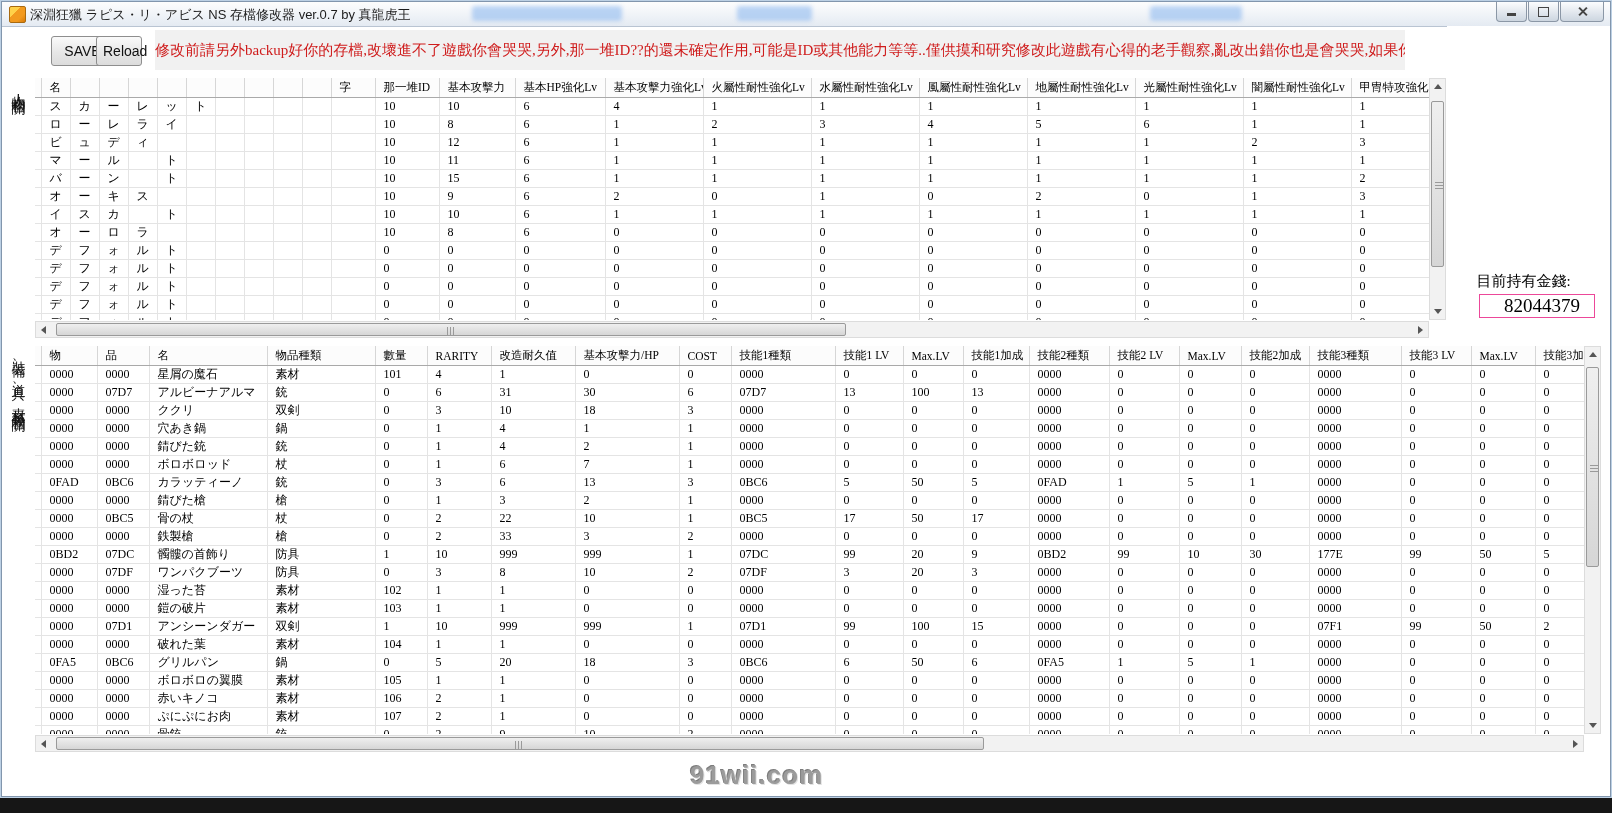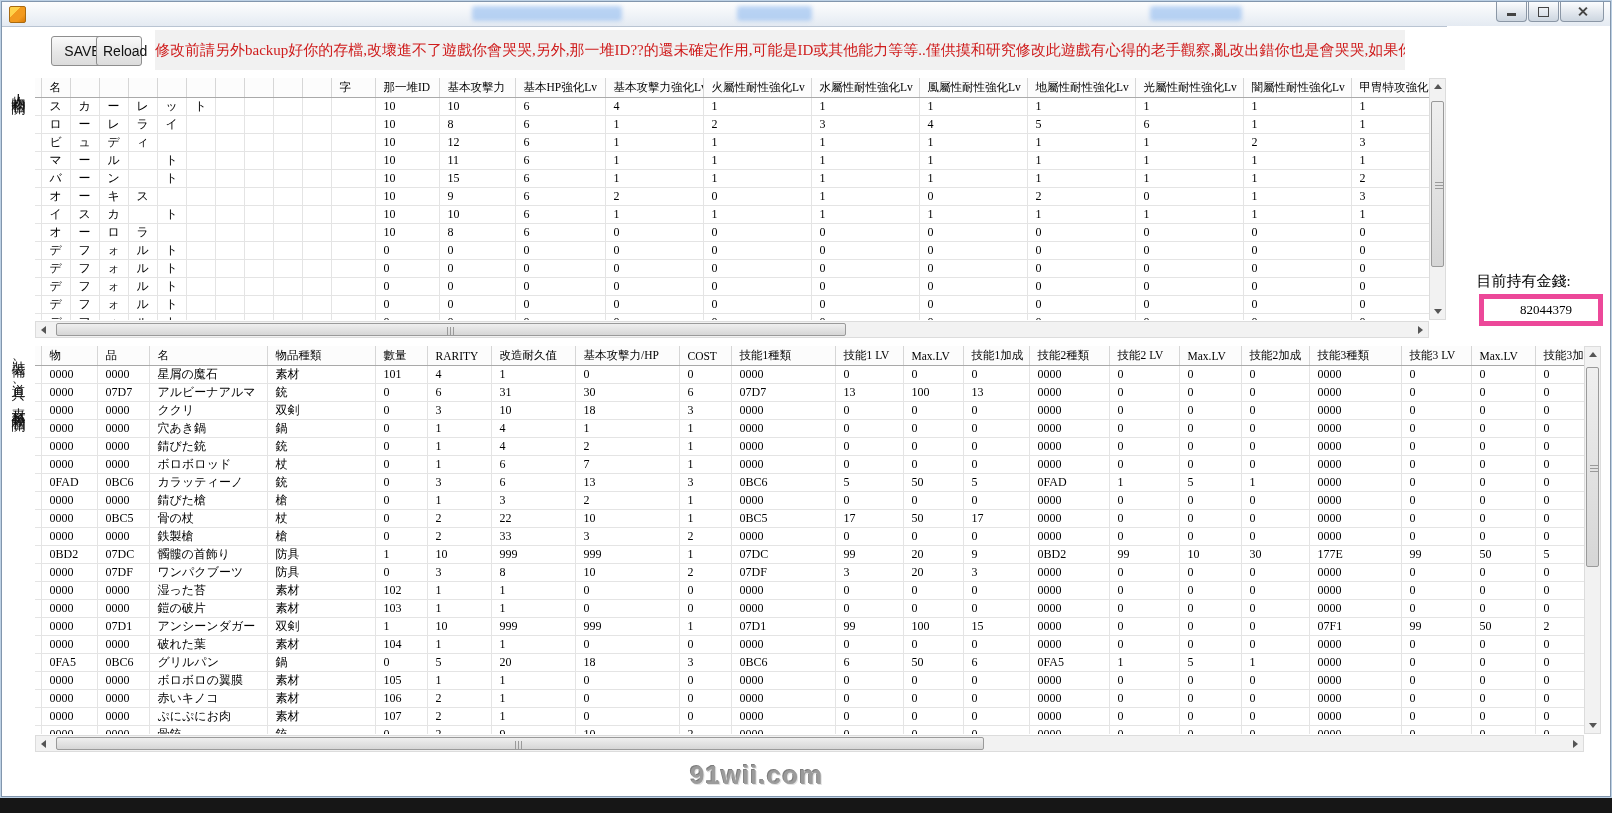--- a/index.html
+++ b/index.html
@@ -84,42 +84,43 @@
       radial-gradient(46px 44px at 26% 74%,#c0392b,transparent 72%),
       radial-gradient(40px 40px at 52% 46%,#5b2d8e,transparent 75%),
       radial-gradient(34px 34px at 52% 86%,#d9a13b,transparent 75%);}
   .sq{position:absolute;width:9px;height:9px;transform:rotate(25deg);}
   .cover-title{position:absolute;left:0;right:0;top:88px;text-align:center;font-size:13px;font-weight:bold;
     color:#fff;letter-spacing:0px;text-shadow:0 0 2px #000,1px 1px 0 #222,-1px -1px 0 #222;
     font-family:"Liberation Sans","DejaVu Sans",sans-serif;}
   .switch-logo{position:absolute;left:2px;top:2px;width:40px;height:40px;background:#e60012;border-radius:3px;}
   .money-label{position:absolute;left:0;right:10px;top:246px;text-align:center;font-size:15px;color:#000;
     font-family:"Liberation Serif","DejaVu Serif",serif;}
-  .money-input{position:absolute;left:32px;top:268px;width:100px;height:20px;border:5px solid #ec4899;
-    font-size:13px;text-align:center;font-family:"Liberation Serif","DejaVu Serif",serif;color:#000;background:#fff;padding-left:12px;}
+  .money-input{position:absolute;left:32px;top:268px;width:100px;height:20px;border:1px solid #ec4899;
+    font-size:19px;text-align:center;font-family:"Liberation Serif","DejaVu Serif",serif;color:#000;background:#fff;padding-left:12px;}
 
   
   .footer{position:absolute;left:0;top:750px;right:0;height:43px;background:#fff;}
   .watermark{position:absolute;left:688px;top:8px;font-size:26px;font-weight:bold;color:#9b9b9b;
     text-shadow:1px 1px 0 #e2e2e2,-1px -1px 0 #7c7c7c;letter-spacing:1px;}
   .caption{position:absolute;right:62px;top:4px;font-size:28px;color:#161616;white-space:nowrap;
     font-family:"Liberation Sans","DejaVu Sans",sans-serif;}
   .bottom-bar{position:absolute;left:0;top:798px;width:1612px;height:15px;background:#161616;}
 </style>
 </head>
 <body>
 
 <div class="desktop">
   <div class="blue-smudge" style="left:0;top:390px;width:7px;height:60px;"></div>
   <div class="blue-smudge" style="left:0;top:520px;width:7px;height:90px;"></div>
 
   <div class="window">
 
     <div class="titlebar">
       <div class="app-icon"></div>
+      <span class="title-text">深淵狂獵 ラピス・リ・アビス NS 存檔修改器 ver.0.7 by 真龍虎王</span>
       <div class="censor" style="left:470px;width:150px;"></div>
       <div class="censor" style="left:735px;width:75px;"></div>
       <div class="censor" style="left:1148px;width:92px;"></div>
       <div class="win-btns">
         <div class="win-btn">
             <div class="glyph-min"></div>
           </div>
         <div class="win-btn">
             <div class="glyph-max"></div>
           </div>

